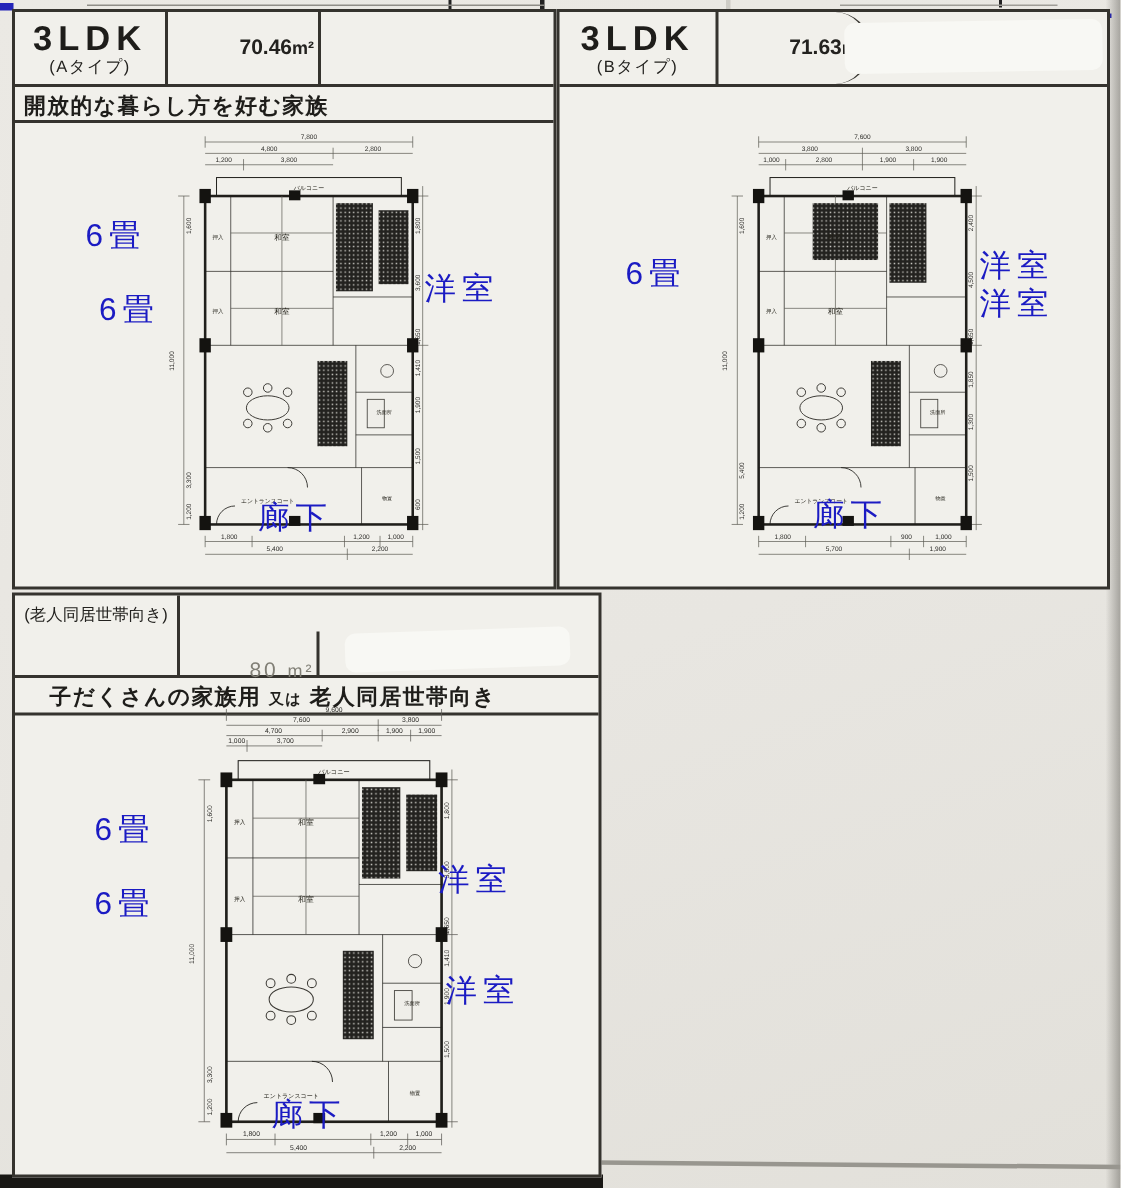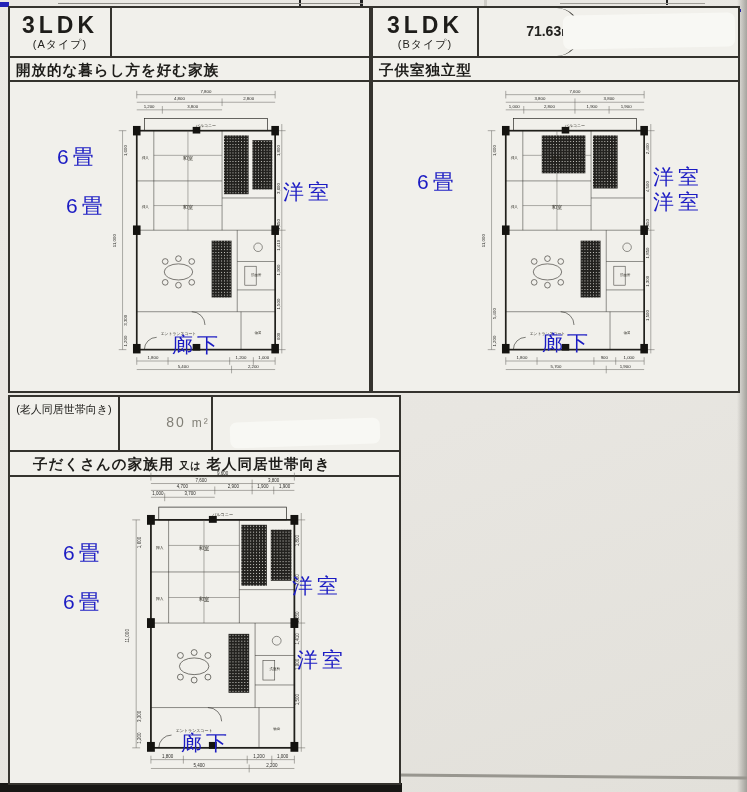--- a/index.html
+++ b/index.html
@@ -46,20 +46,23 @@
   <div class="artifact" style="right:0;top:0;width:10px;height:100%;background:linear-gradient(90deg,rgba(0,0,0,0) 0%,rgba(40,38,32,0.35) 100%);"></div>
   <div class="artifact" style="left:398px;top:775px;width:349px;height:3px;background:#98968f;transform:rotate(0.5deg);"></div>
   <div class="artifact" style="left:0;top:783px;width:402px;height:9px;background:#181714;"></div>
 
   <div class="panel" style="left:8px;top:6px;width:363px;height:387px;">
     <div class="hdr" style="height:50px;">
       <div class="tcell" style="width:102px;">
         <div class="ptitle">3LDK</div>
         <div class="psub">(Aタイプ)</div>
       </div>
+      <div class="acell" style="width:57px;">
+        <div class="parea"><span>70.46</span><span class="unit">m²</span></div>
+      </div>
       <div class="rest"></div>
     </div>
     <div class="desc" style="height:24px;">
       <span>開放的な暮らし方を好む家族</span>
     </div>
 
     <svg class="plan" style="left:68px;top:74px;" width="218" height="304" viewBox="0 0 230 312">
       <defs>
           <pattern id="hA" width="3" height="3" patternUnits="userSpaceOnUse">
             <rect width="3" height="3" fill="#23221f"></rect>
@@ -182,23 +185,20 @@
     <div class="hdr" style="height:50px;">
       <div class="tcell" style="width:106px;">
         <div class="ptitle">3LDK</div>
         <div class="psub">(Bタイプ)</div>
       </div>
       <div class="acell" style="width:56px;border-radius:23px;">
         <div class="parea"><span>71.63</span><span class="unit">m²</span></div>
       </div>
       <div class="rest"></div>
     </div>
-    <div class="desc" style="height:24px;">
-      <span>子供室独立型</span>
-    </div>
 
     <svg class="plan" style="left:74px;top:74px;" width="218" height="304" viewBox="0 0 230 312">
       <defs>
           <pattern id="hB" width="3" height="3" patternUnits="userSpaceOnUse">
             <rect width="3" height="3" fill="#23221f"></rect>
             <rect x="1" y="1" width="1" height="1" fill="#cfcec8"></rect>
           </pattern>
         </defs>
       <g class="dg">
         <line x1="62" y1="9" x2="208" y2="9"></line>
@@ -313,21 +313,21 @@
         <text class="rm" style="font-size:3.6px" x="190" y="261" text-anchor="middle">物置</text>
       </g>
     </svg>
   </div>
 
   <div class="panel" style="left:8px;top:395px;width:393px;height:390px;">
     <div class="hdr" style="height:55px;">
       <div class="tcell" style="width:110px;">
         <div class="psub" style="letter-spacing:0;">(老人同居世帯向き)</div>
       </div>
-      <div class="acell" style="width:48px;">
+      <div class="acell" style="width:48px;margin-top:24px;">
         <div class="parea hand" style="padding-top:17px;"><span>80</span> <span class="unit">m²</span></div>
       </div>
       <div class="rest"></div>
     </div>
     <div class="desc" style="height:25px;padding-left:23px;">
       <span>子だくさんの家族用</span>
       <span class="small">又は</span>
       <span>老人同居世帯向き</span>
     </div>
 

